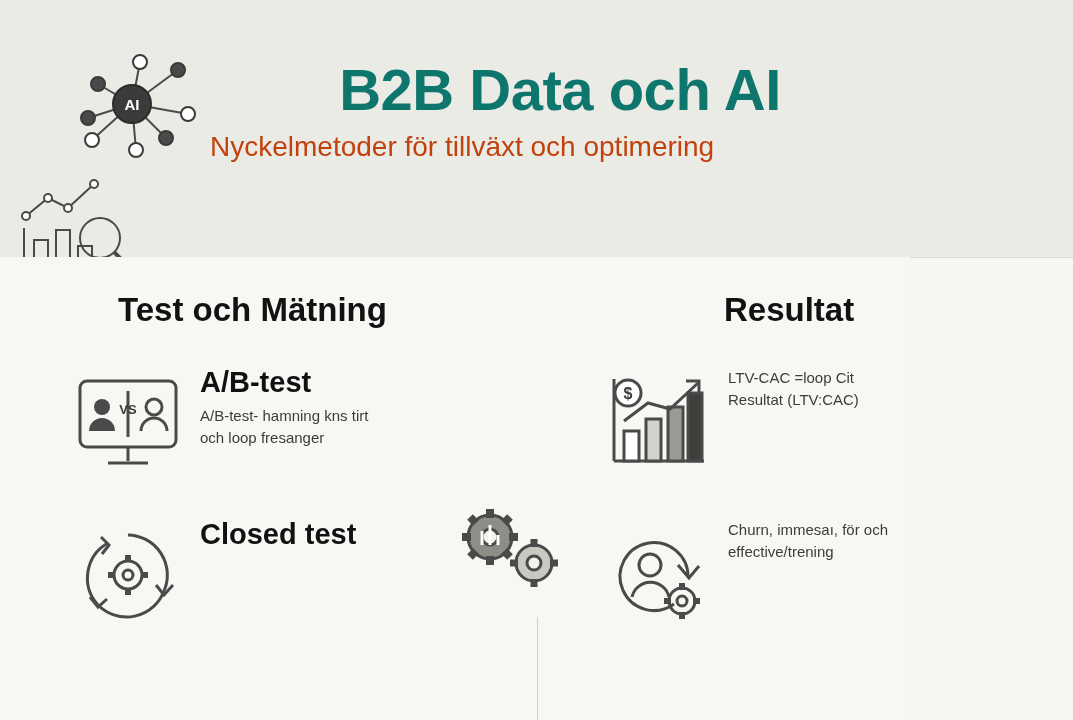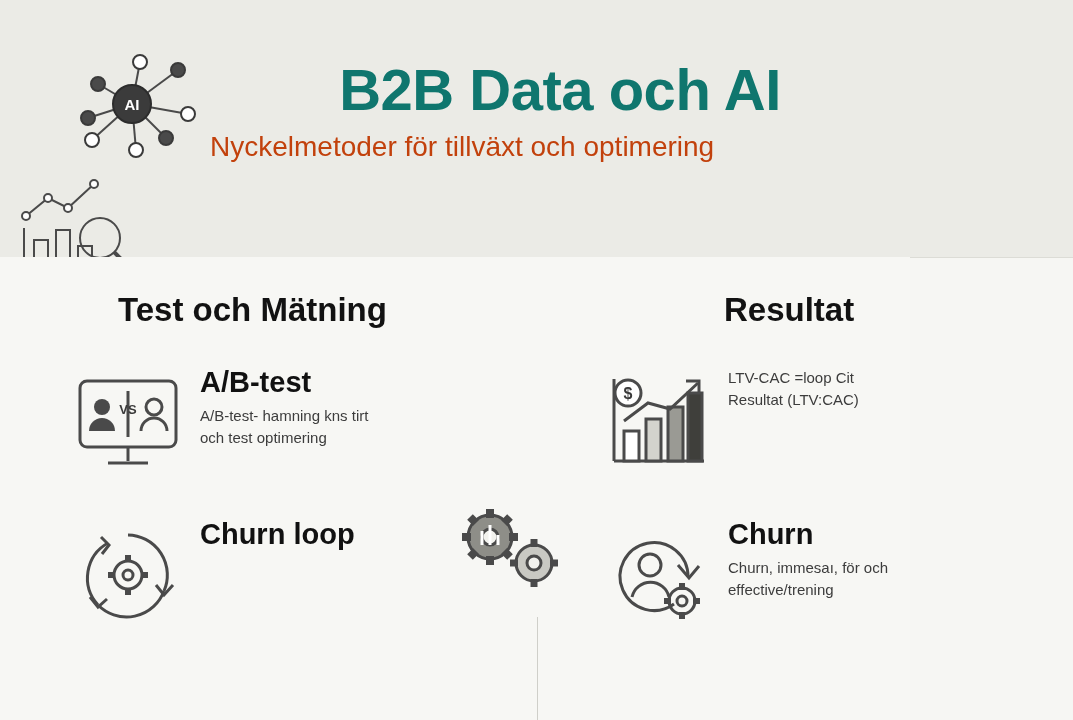--- a/index.html
+++ b/index.html
@@ -275,21 +275,21 @@
             <circle cx="82" cy="38" r="8" fill="none"></circle>
             <path d="M69 62 a13 13 0 0 1 26 0" fill="none"></path>
           </g>
           <text x="56" y="45" font-family="Liberation Sans, sans-serif" font-size="13" font-weight="bold" fill="#3a3a3a" text-anchor="middle">VS</text>
         </svg>
       </div>
       <div class="item-text">
         <h3 class="item-title">A/B-test</h3>
         <p class="item-desc">
           <span>A/B-test- hamning kns tirt</span><br>
-          <span>och test optimering</span>
+          <span>och loop fresanger</span>
         </p>
       </div>
     </div>
 
     <div class="item item-closed">
       <div class="item-icon">
         <svg viewBox="0 0 112 108" width="112" height="108">
           <g fill="none" stroke="#4a4a4a" stroke-width="3">
             <path d="M56 14 a40 40 0 0 1 36 56"></path>
             <path d="M92 70 a40 40 0 0 1 -66 14"></path>
@@ -302,21 +302,21 @@
             <g stroke-width="6">
               <line x1="56" y1="34" x2="56" y2="41"></line>
               <line x1="56" y1="67" x2="56" y2="74"></line>
               <line x1="36" y1="54" x2="43" y2="54"></line>
               <line x1="69" y1="54" x2="76" y2="54"></line>
             </g>
           </g>
         </svg>
       </div>
       <div class="item-text">
-        <h3 class="item-title">Churn loop</h3>
+        <h3 class="item-title">Closed test</h3>
         <p class="item-desc">
           <br>
         </p>
       </div>
     </div>
 
     <div class="item item-ltv">
       <div class="item-icon">
         <svg viewBox="0 0 112 108" width="112" height="108">
           <g fill="none" stroke="#4a4a4a" stroke-width="3">
@@ -354,21 +354,20 @@
             <g stroke-width="6">
               <line x1="82" y1="62" x2="82" y2="69"></line>
               <line x1="82" y1="91" x2="82" y2="98"></line>
               <line x1="64" y1="80" x2="71" y2="80"></line>
               <line x1="93" y1="80" x2="100" y2="80"></line>
             </g>
           </g>
         </svg>
       </div>
       <div class="item-text">
-        <h3 class="item-title">Churn</h3>
         <p class="item-desc">
           <span>Churn, immesaı, för och</span><br>
           <span>effective/trening</span>
         </p>
       </div>
     </div>
 
   </div>
 </div>
 

